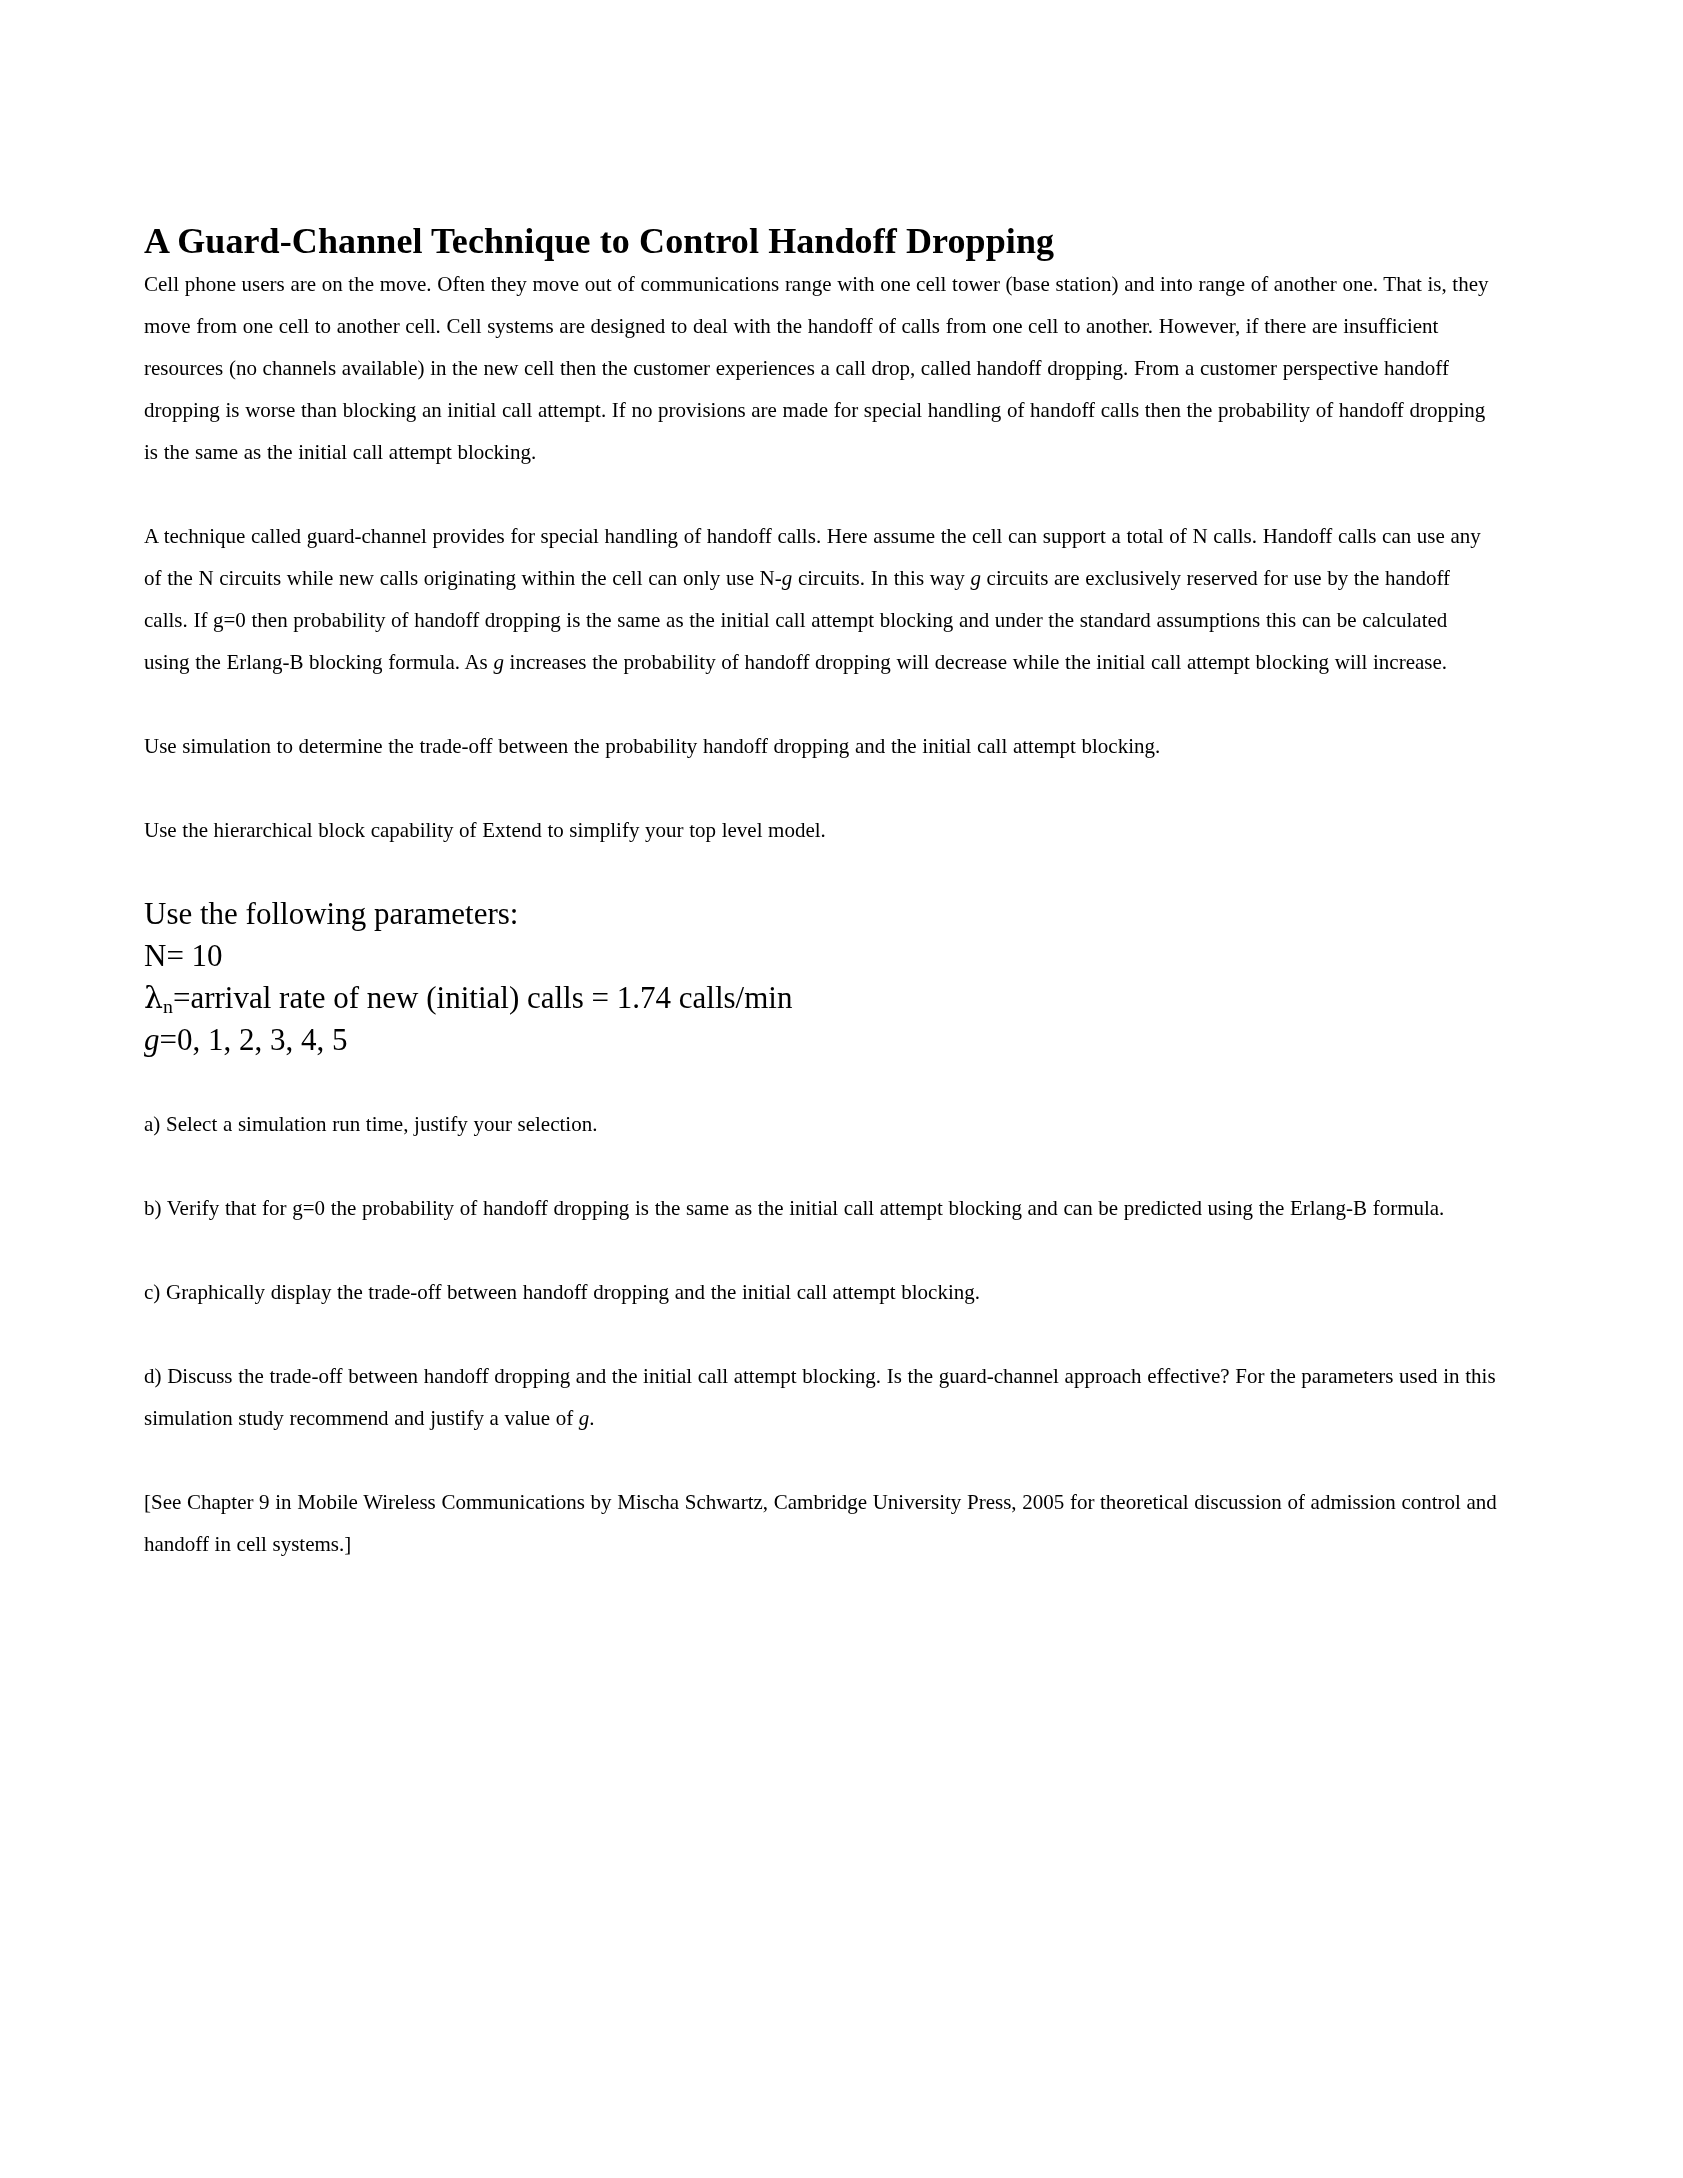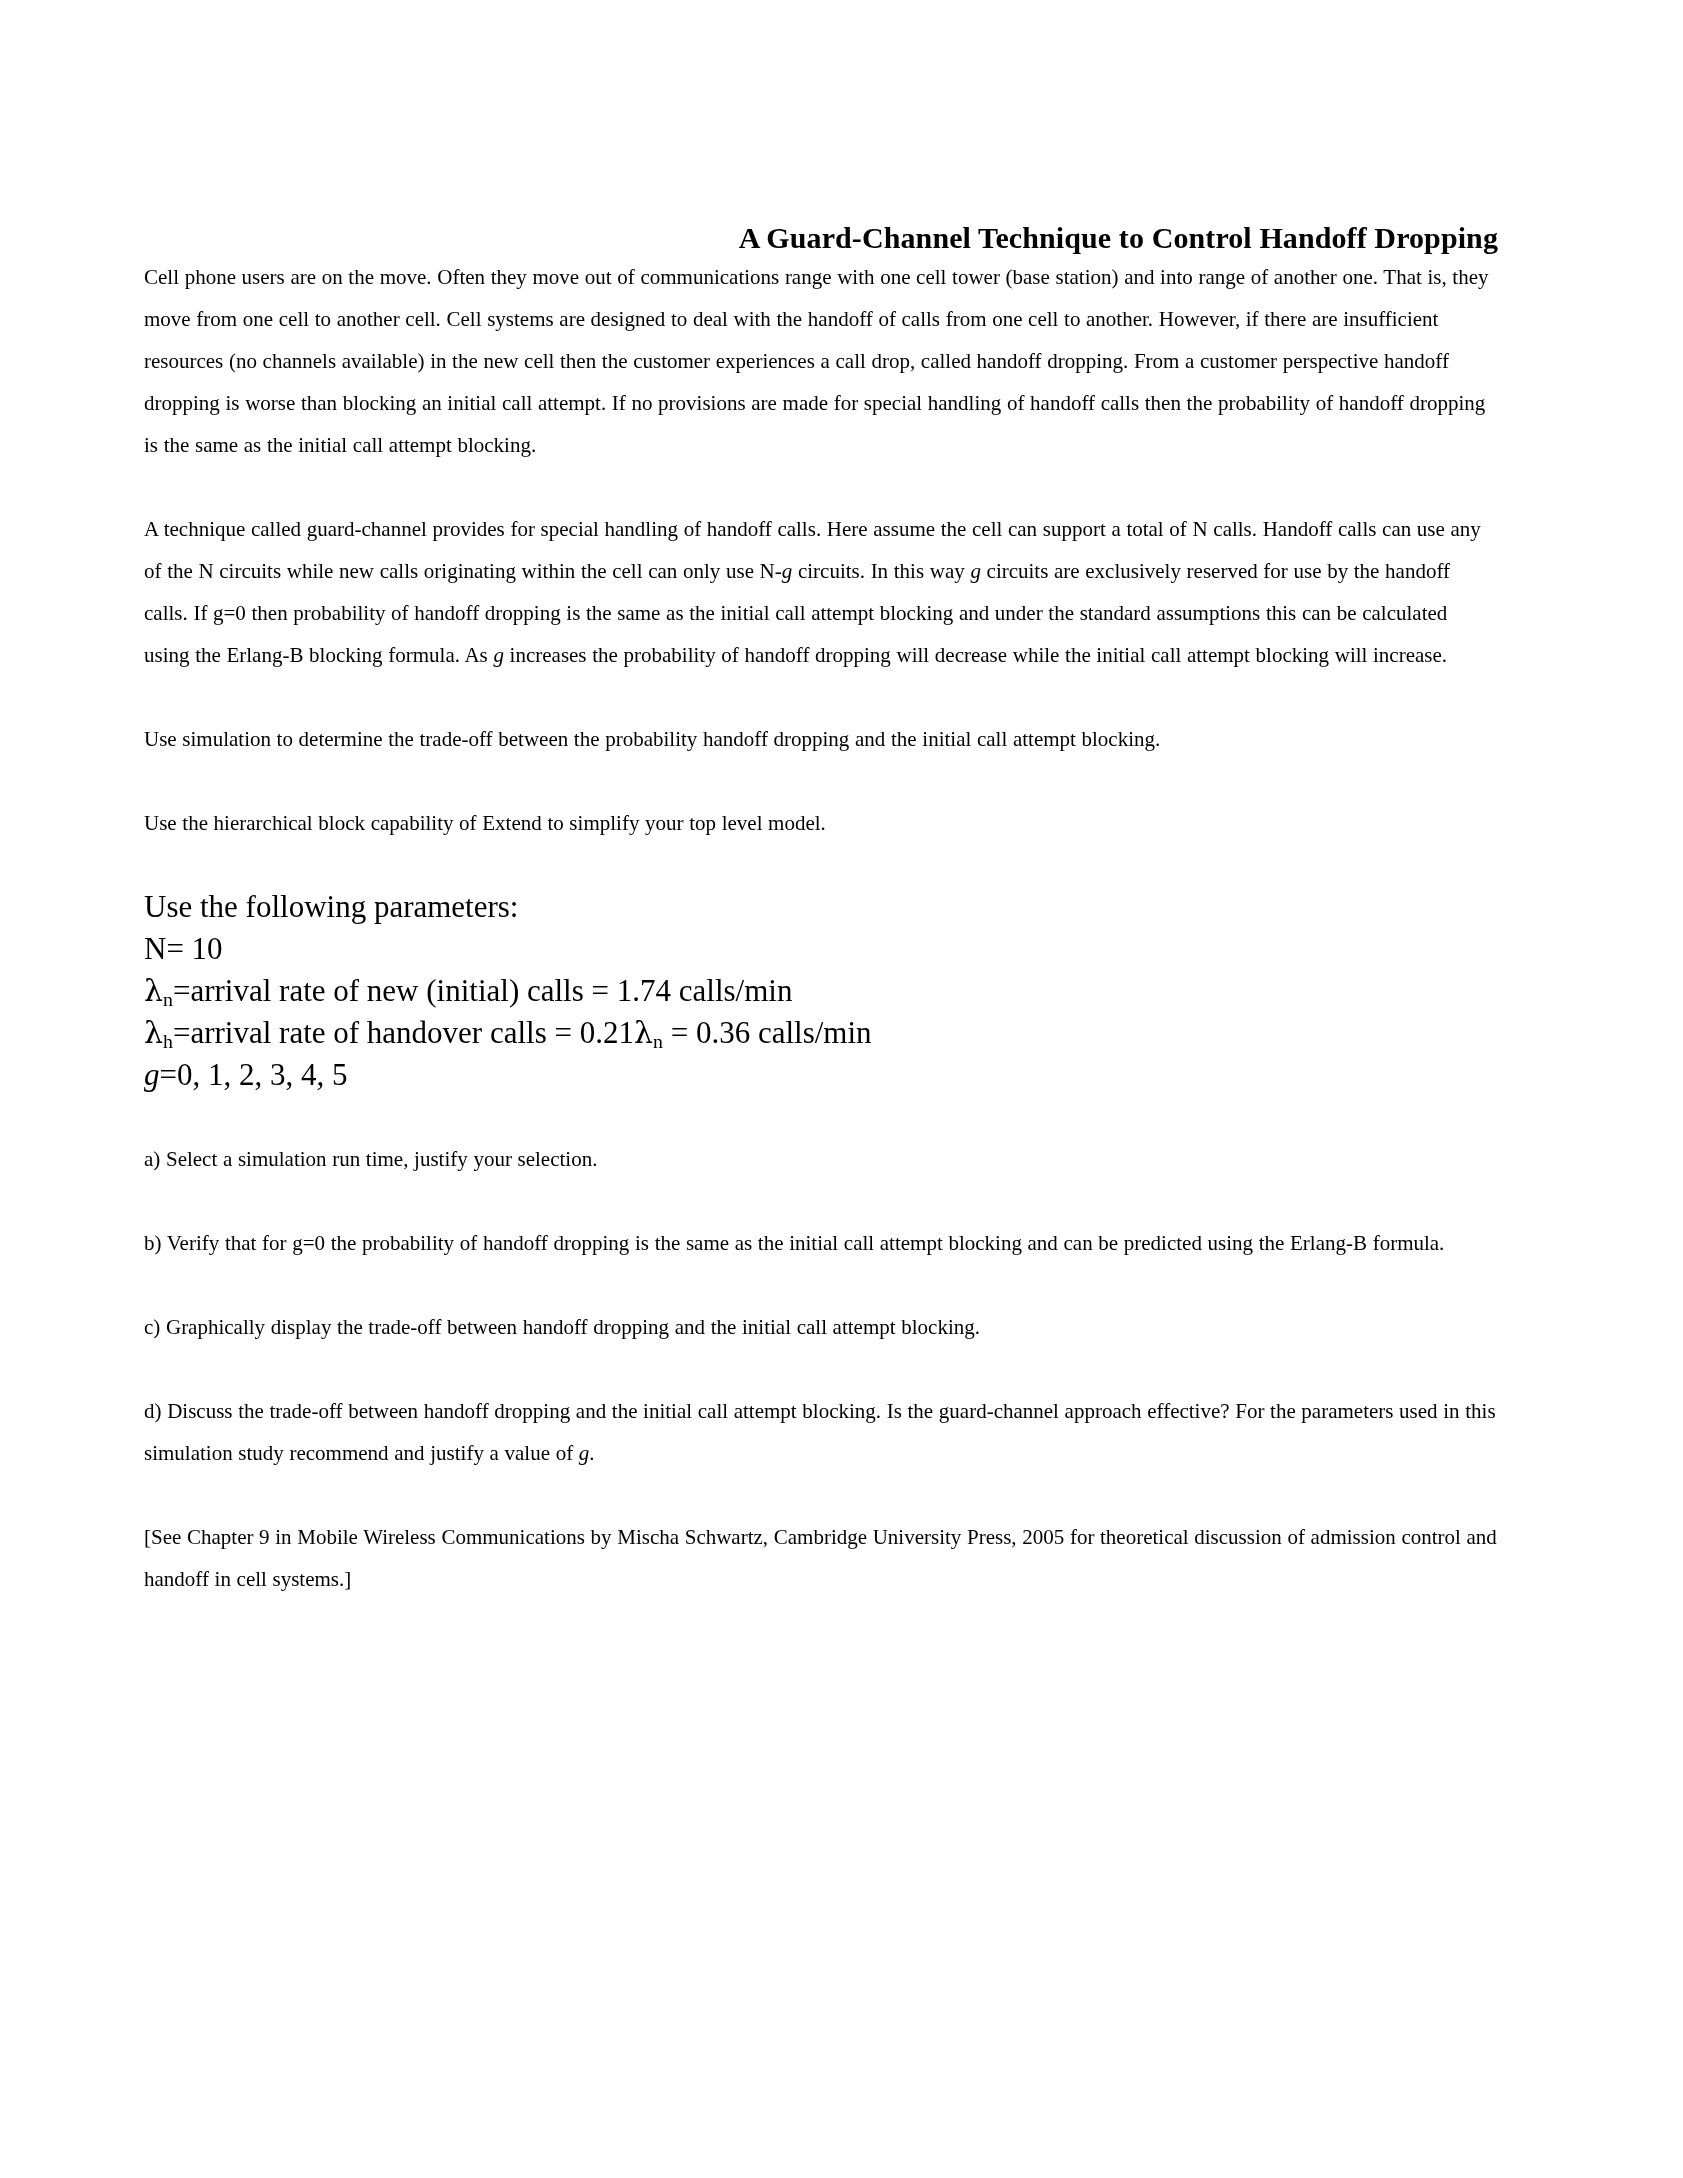--- a/index.html
+++ b/index.html
@@ -25,23 +25,23 @@
   }
 
   .content {
     position: absolute;
     left: 144px;
     top: 220px;
     width: 1354px;
   }
 
   .doc-title {
-    font-size: 30px;
+    font-size: 36px;
     font-weight: bold;
-    text-align: right;
+    text-align: left;
     line-height: 1.18;
     letter-spacing: 0.1px;
     margin: 0 0 1px 0;
     padding: 0;
   }
 
   .para {
     font-size: 21px;
     line-height: 42px;
     text-align: left;
@@ -100,21 +100,20 @@
 
     <div class="lines">
 
       <div>Use the following parameters:</div>
 
       <div>N= 10</div>
 
 
       <div><span class="greek">λ</span><sub>n</sub><span>=arrival rate of new (initial) calls = 1.74 calls/min</span></div>
 
-      <div><span class="greek">λ</span><sub>h</sub><span>=arrival rate of handover calls = 0.21</span><span class="greek">λ</span><sub>n</sub><span> = 0.36 calls/min</span></div>
 
       <div><span class="it">g</span><span>=0, 1, 2, 3, 4, 5</span></div>
 
     </div>
 
     <div class="gap"></div>
 
     <p class="para">a) Select a simulation run time, justify your selection.</p>
 
     <div class="gap"></div>

